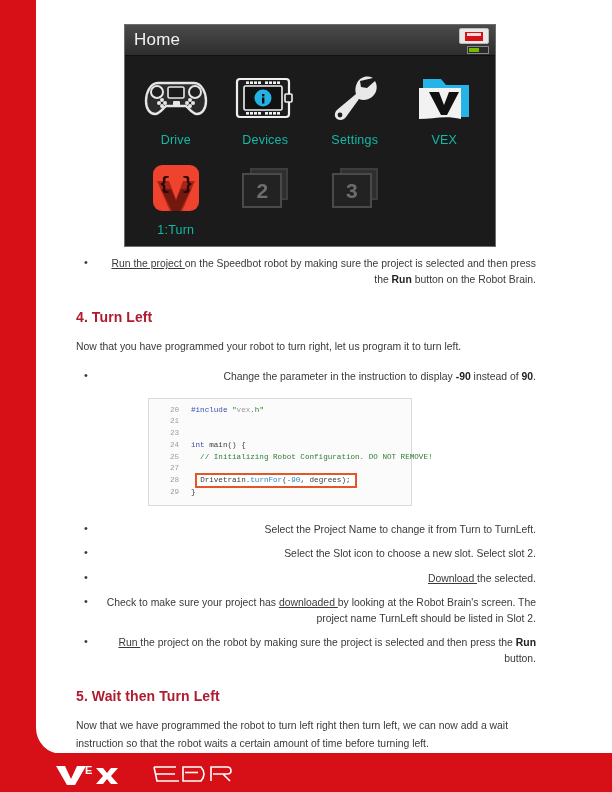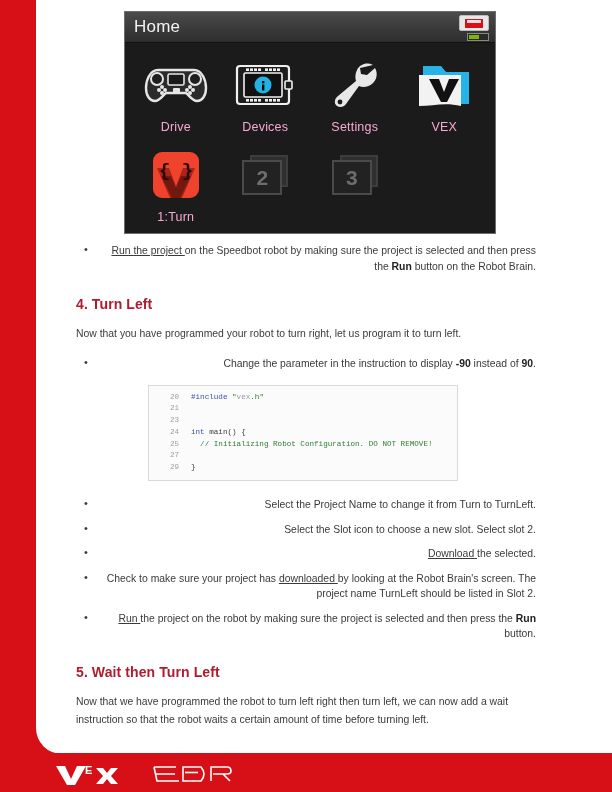--- a/index.html
+++ b/index.html
@@ -31,21 +31,21 @@
     position:absolute;
     left:56px;bottom:3px;
     height:30px;
     display:flex;align-items:center;gap:9px;
   }
   #brand svg{display:block;}
 
   
   #content{
     position:absolute;
-    left:76px;top:11px;
+    left:76px;top:24px;
     width:460px;
   }
 
   
   .brain-shot{
     width:372px;
     margin:0 0 0 48px;
     background:#1b1b1b;
     border:1px solid #6d6d6d;
     box-sizing:border-box;
@@ -89,21 +89,21 @@
     display:grid;
     grid-template-columns:repeat(4,1fr);
     grid-template-rows:90px 88px;
   }
   .cell{
     display:flex;flex-direction:column;align-items:center;justify-content:flex-start;
     padding-top:4px;
   }
   .cell .glyph{height:60px;display:flex;align-items:center;justify-content:center;}
   .cell .cap{
-    color:#f9a8d4;font-size:12.5px;margin-top:5px;letter-spacing:.2px;
+    color:#14b8a6;font-size:12.5px;margin-top:5px;letter-spacing:.2px;
   }
   .cell.dim .cap{color:#6a6a6a;}
 
   
   .slot{
     position:relative;width:46px;height:40px;
   }
   .slot .back{
     position:absolute;right:0;top:0;width:38px;height:32px;
     background:#2f2f2f;border:2px solid #3d3d3d;box-sizing:border-box;
@@ -142,21 +142,21 @@
   }
   p.para{
     font-size:10.4px;
     line-height:18px;
     color:#3a3a3a;
     margin:0 0 13px 0;
   }
 
   
   .code{
-    width:310px;
+    width:264px;
     margin:13px 0 16px 72px;
     background:#fbfbfb;
     border:1px solid #d9d9d9;
     padding:6px 0 6px 0;
     box-sizing:border-box;
     font-family:"Liberation Mono", monospace;
     font-size:7.6px;
     line-height:11.8px;
   }
   .code .row{display:flex;align-items:center;height:11.8px;}
@@ -361,20 +361,24 @@
       </div>
       <div class="row">
         <span class="ln">25</span>
         <span class="src"><span class="cmt">  // Initializing Robot Configuration. DO NOT REMOVE!</span></span>
       </div>
       <div class="row">
         <span class="ln">27</span>
         <span class="src"></span>
       </div>
       <div class="row">
+        <span class="ln">28</span>
+        <span class="src">  <span class="hl">Drivetrain.<span class="fn">turnFor</span>(<span class="num">-90</span>, degrees);</span></span>
+      </div>
+      <div class="row">
         <span class="ln">29</span>
         <span class="src">}</span>
       </div>
     </div>
 
   <ul class="bl" id="bullets-bottom">
       <li><span>Select the Project Name to change it from Turn to TurnLeft.</span></li>
       <li><span>Select the Slot icon to choose a new slot. Select slot 2.</span></li>
       <li><span class="u">Download </span><span>the selected.</span></li>
       <li><span>Check to make sure your project has </span><span class="u">downloaded </span><span>by looking at the Robot Brain's screen. The project name TurnLeft should be listed in Slot 2.</span></li>

